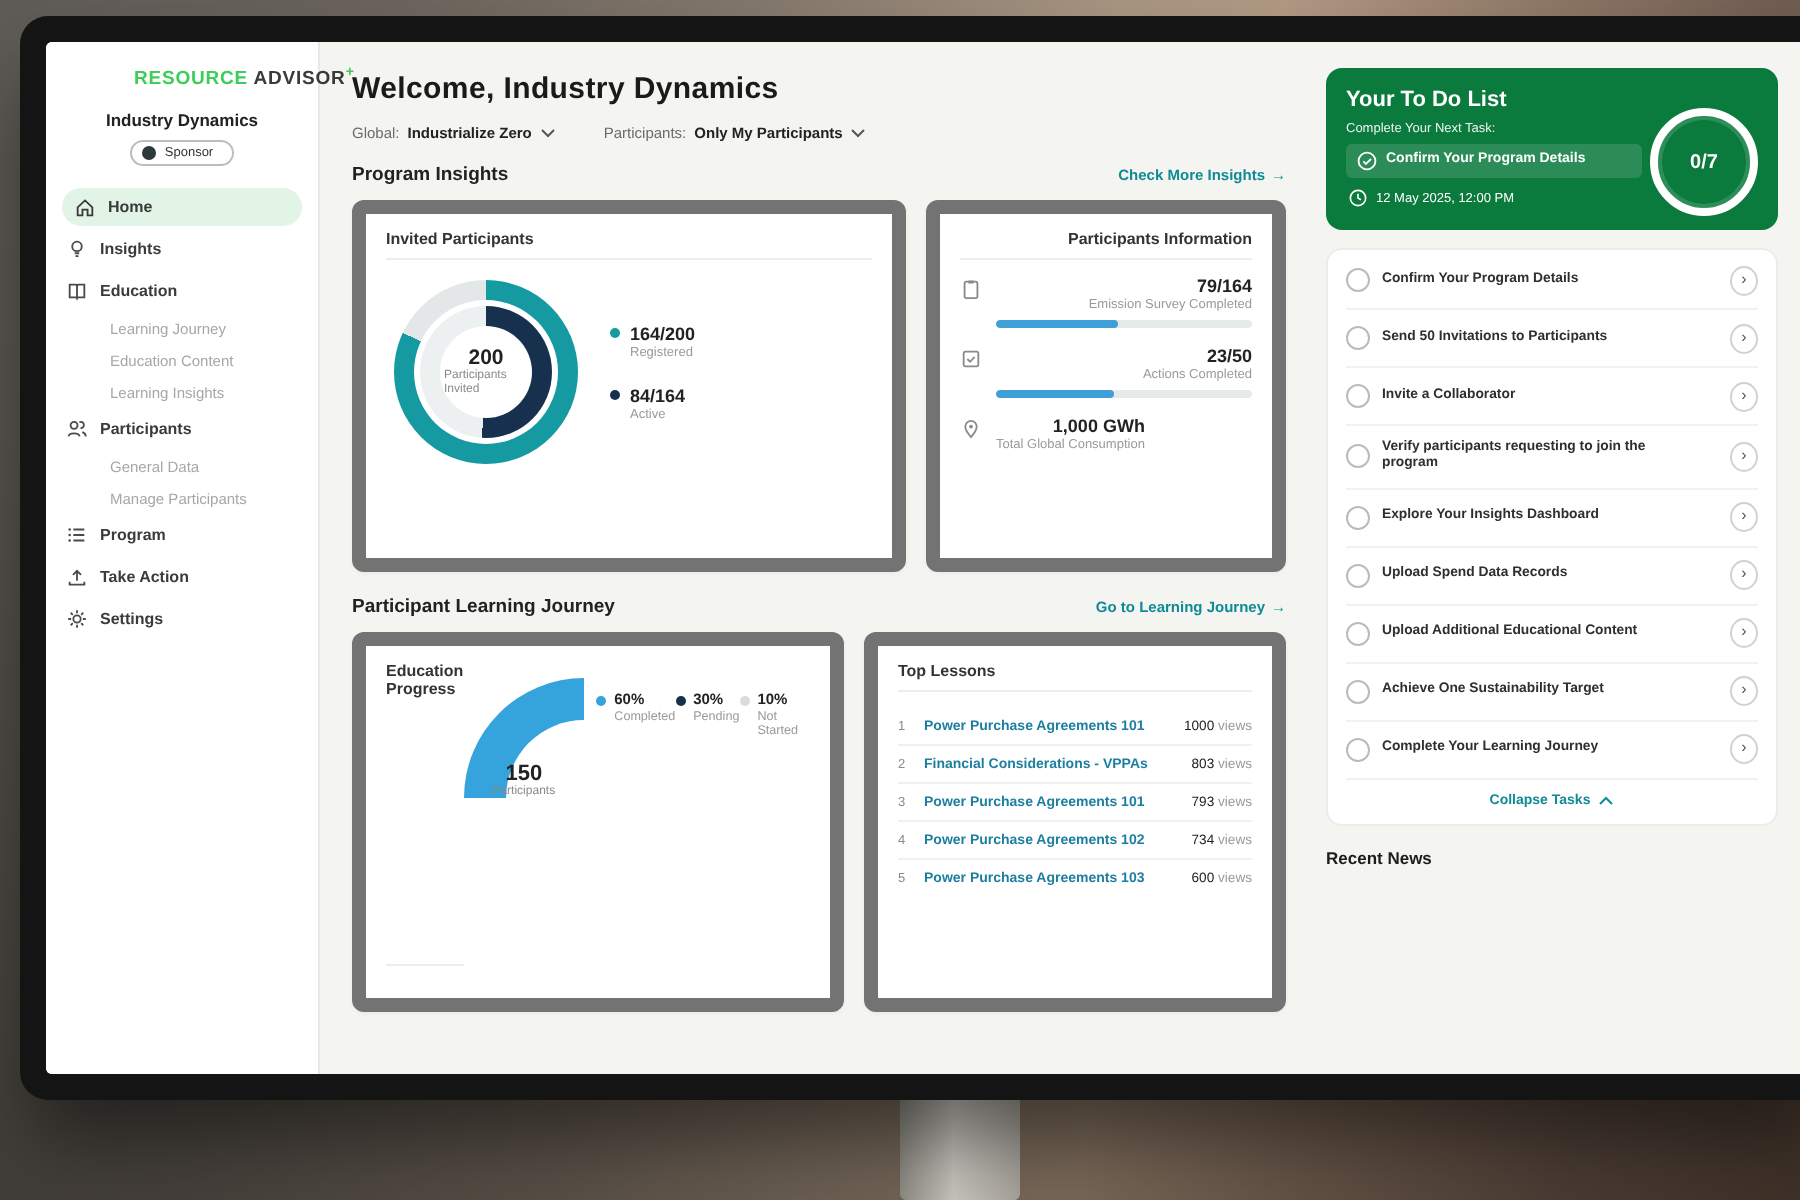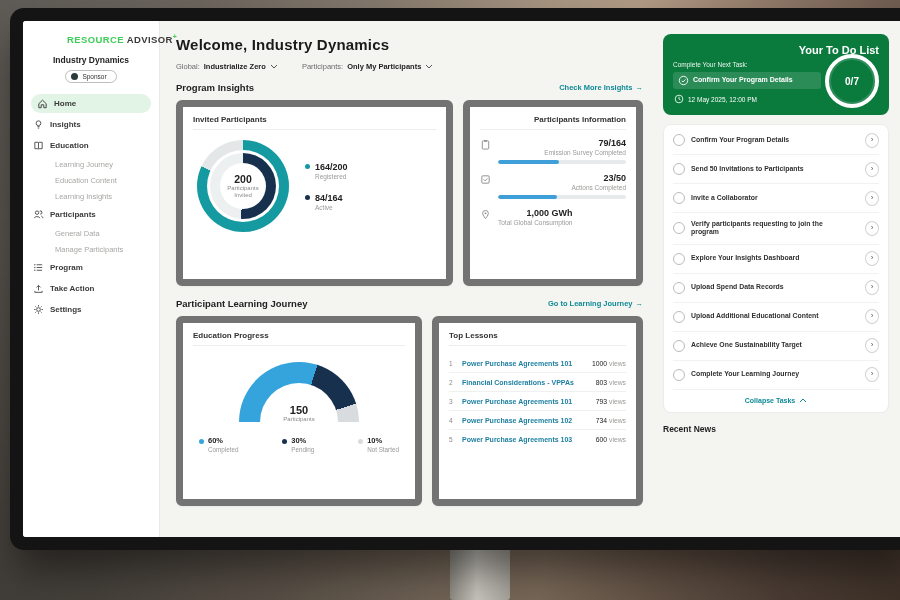--- a/index.html
+++ b/index.html
@@ -52,35 +52,35 @@
   .card-info{flex:1;height:156px;text-align:right;}
   .invited-body{display:flex;align-items:center;gap:16px;padding:2px 0 0 4px;}
   .donut{position:relative;width:92px;height:92px;}
   .donut-outer{position:absolute;inset:0;border-radius:50%;}
   .donut-outer::after{content:"";position:absolute;left:10px;top:10px;width:72px;height:72px;
     border-radius:50%;background:#fff;}
   .donut-inner{position:absolute;left:13px;top:13px;width:66px;height:66px;border-radius:50%;}
   .donut-inner::after{content:"";position:absolute;left:10px;top:10px;width:46px;height:46px;
     border-radius:50%;background:#fff;}
   .donut-center{position:absolute;inset:0;display:flex;flex-direction:column;align-items:center;
-    justify-content:center;text-align:center;}
+    justify-content:center;text-align:left;}
   .dc-val{font-size:10.5px;font-weight:bold;color:#222;}
   .dc-lab{font-size:6px;color:#8a8a88;width:42px;line-height:1.15;}
   .inv-legend{display:flex;flex-direction:column;gap:13px;}
   .leg-item{display:flex;gap:5px;align-items:flex-start;}
   .dot{width:5px;height:5px;border-radius:50%;margin-top:2px;flex:0 0 auto;}
   .leg-val{font-size:9px;font-weight:bold;color:#222;}
   .leg-lab{font-size:6.5px;color:#9a9a98;margin-top:1px;}
   .info-row{display:flex;gap:7px;margin-bottom:9px;}
   .iicon{flex:0 0 auto;margin-top:1px;width:11px;}
   .info-val{font-size:9px;font-weight:bold;color:#222;}
   .info-lab{font-size:6.5px;color:#9a9a98;margin-top:1px;}
   .pbar{width:128px;height:4px;background:#e7eaeb;border-radius:2px;margin-top:4px;overflow:hidden;}
   .pfill{height:100%;background:#3f9fd8;border-radius:2px;}
-  .card-edu{width:212px;height:160px;display:flex;flex-direction:column;}
+  .card-edu{width:212px;height:160px;display:flex;flex-direction:row;}
   .gauge{position:relative;width:120px;height:60px;margin:8px auto 0;overflow:hidden;}
   .gauge-arc{position:absolute;left:0;top:0;width:120px;height:120px;border-radius:50%;}
   .gauge-arc::after{content:"";position:absolute;left:21px;top:21px;width:78px;height:78px;
     border-radius:50%;background:#fff;}
   .gauge-center{position:absolute;left:0;right:0;bottom:0;text-align:center;}
   .gc-val{font-size:11px;font-weight:bold;color:#222;}
   .gc-lab{font-size:6px;color:#8a8a88;}
   .edu-legend{display:flex;justify-content:space-between;padding:0 6px;margin-top:14px;}
   .eleg-row1{display:flex;align-items:center;gap:4px;font-size:7.5px;font-weight:bold;color:#222;}
   .eleg-row2{font-size:6.3px;color:#9a9a98;margin-left:9px;margin-top:1px;}
@@ -88,21 +88,21 @@
   .lesson-row{display:flex;align-items:center;gap:7px;padding:5.5px 0;border-bottom:1px solid #f0f0ee;cursor:pointer;}
   .lesson-row:last-child{border-bottom:none;}
   .l-rank{font-size:6.5px;color:#8a8a88;width:6px;flex:0 0 auto;}
   .l-title{font-size:7px;font-weight:bold;color:#1d7fa0;flex:1;}
   .l-views{font-size:6.8px;white-space:nowrap;}
   .lv-num{color:#222;}
   .lv-lab{color:#9a9a98;}
   
   .rightcol{width:226px;flex:0 0 auto;padding:13px 14px 0 8px;}
   .todo-card{position:relative;background:#0a7a3d;border-radius:8px;padding:10px 10px 11px;color:#fff;}
-  .todo-title{font-size:11px;font-weight:bold;text-align:right;}
+  .todo-title{font-size:11px;font-weight:bold;}
   .todo-sub{font-size:6.5px;margin:5px 0 4px;opacity:.92;}
   .todo-next{display:flex;gap:4px;align-items:center;font-size:7px;font-weight:bold;
     background:rgba(255,255,255,.14);padding:3px 5px;border-radius:3px;margin-right:58px;line-height:1.2;}
   .todo-due{display:flex;gap:4px;align-items:center;font-size:6.5px;margin:5px 0 0 1px;}
   .todo-ring{position:absolute;right:10px;top:20px;width:46px;height:46px;border:4px solid #fff;
     border-radius:50%;display:flex;align-items:center;justify-content:center;
     font-size:10px;font-weight:bold;box-shadow:inset 0 0 0 2px rgba(255,255,255,.15);}
   .tasks-card{background:#fff;border:1px solid #ececea;border-radius:8px;margin-top:9px;padding:1px 9px;}
   .task-row{display:flex;align-items:center;gap:6px;padding:6.5px 0;border-bottom:1px solid #f0f1f0;cursor:pointer;}
   .task-check{width:10px;height:10px;border:1px solid #b9bcbc;border-radius:50%;flex:0 0 auto;cursor:pointer;}

